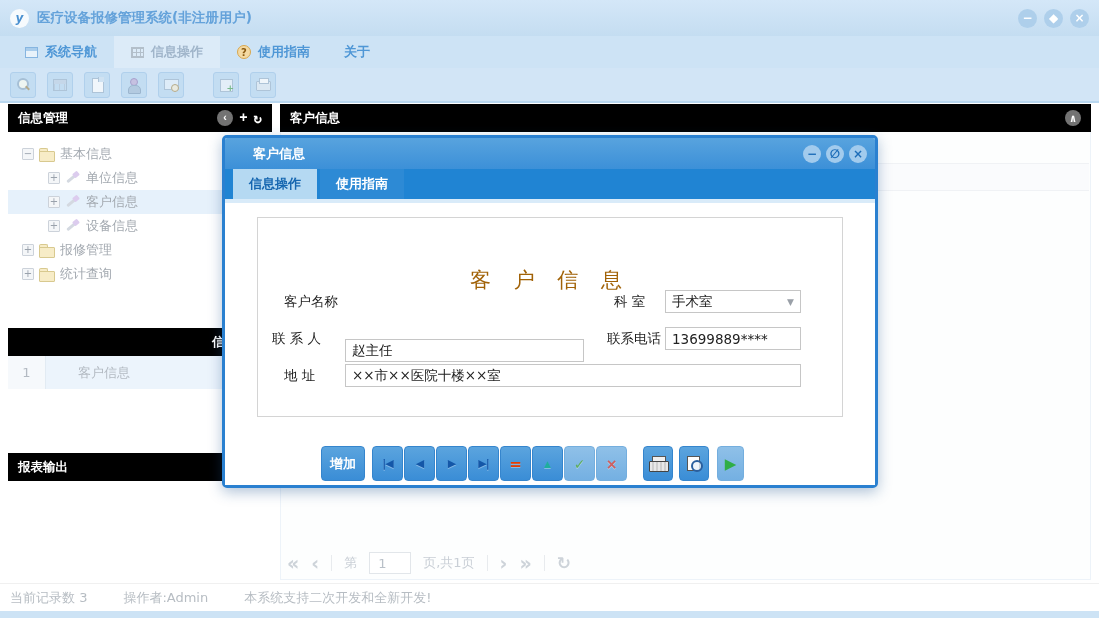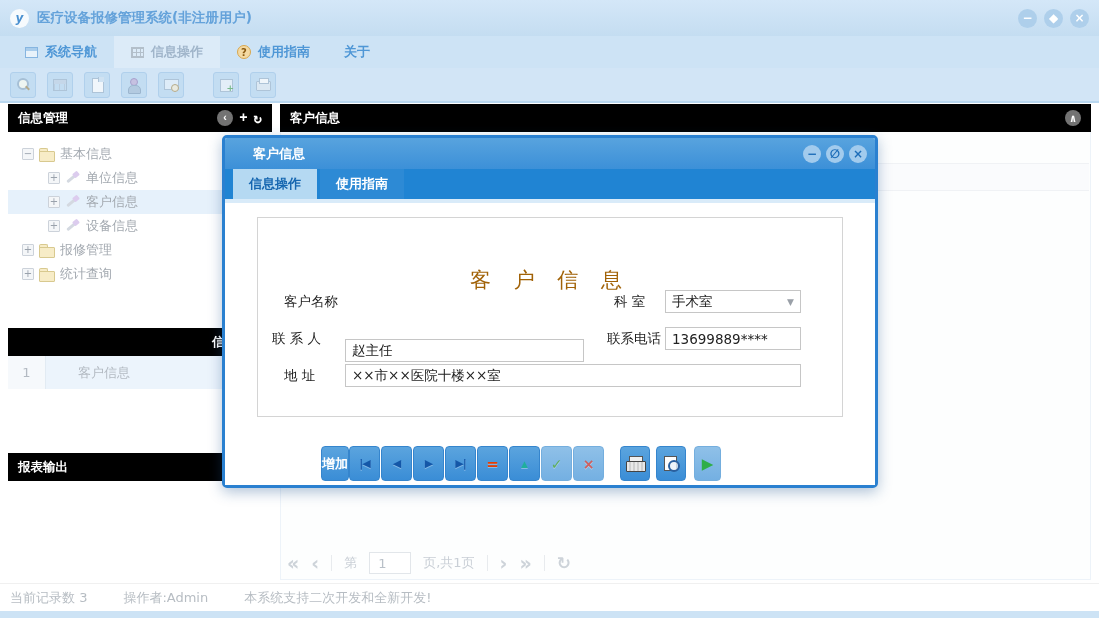--- a/index.html
+++ b/index.html
@@ -142,21 +142,21 @@
   .frow { position:absolute; height:24px; display:flex; align-items:center;text-align:right; }
   .flabel { font-size:13.5px; color:#1f1f1f; }
   .finput { height:23px; border:1px solid #c6c6c6; font-size:13.5px; padding:0 6px; color:#222;
     font-family:inherit; background:#fff; }
   .fselect { height:23px; border:1px solid #c6c6c6; font-size:13.5px; padding:8px 6px; color:#222;
     background:#fff; display:flex; align-items:center; justify-content:space-between; }
   .fselect .arrow { color:#9aa0a8; font-size:9px; }
   .dlg-buttons { position:absolute; left:0; top:243px; height:35px; display:flex; padding-left:96px; }
   .dbtn { height:35px; border-radius:4px; background:linear-gradient(#5ba4de,#3a8dd6);
     border:1px solid #3585cd; display:flex; align-items:center; justify-content:center; }
-  .dbtn.add { width:28px; color:#fff; font-weight:bold; font-size:13px; }
+  .dbtn.add { width:44px; color:#fff; font-weight:bold; font-size:13px; margin-right:7px; }
   .dbtn.nav { width:31px; margin-right:1px; color:#1457a8; font-size:11px; font-weight:bold;
     text-shadow:0 1px 0 rgba(255,255,255,.35); letter-spacing:-1px; }
   .dbtn.light { background:linear-gradient(#8fc0e8,#74b0e2); border-color:#74aede; }
   .dbtn .del { color:#e83c00; font-size:15px; letter-spacing:0; }
   .dbtn .edt { color:#1fae9e; font-size:9px; letter-spacing:0; }
   .dbtn .chk { color:#5fae5f; font-size:14px; letter-spacing:0; }
   .dbtn .cnx { color:#cf5f5f; font-size:14px; letter-spacing:0; }
   .dbtn.printb { width:30px; margin-left:15px; }
   .dbtn.previewb { width:30px; margin-left:6px; }
   .dbtn.runb { width:27px; margin-left:8px; color:#2fae47; font-size:15px; }

